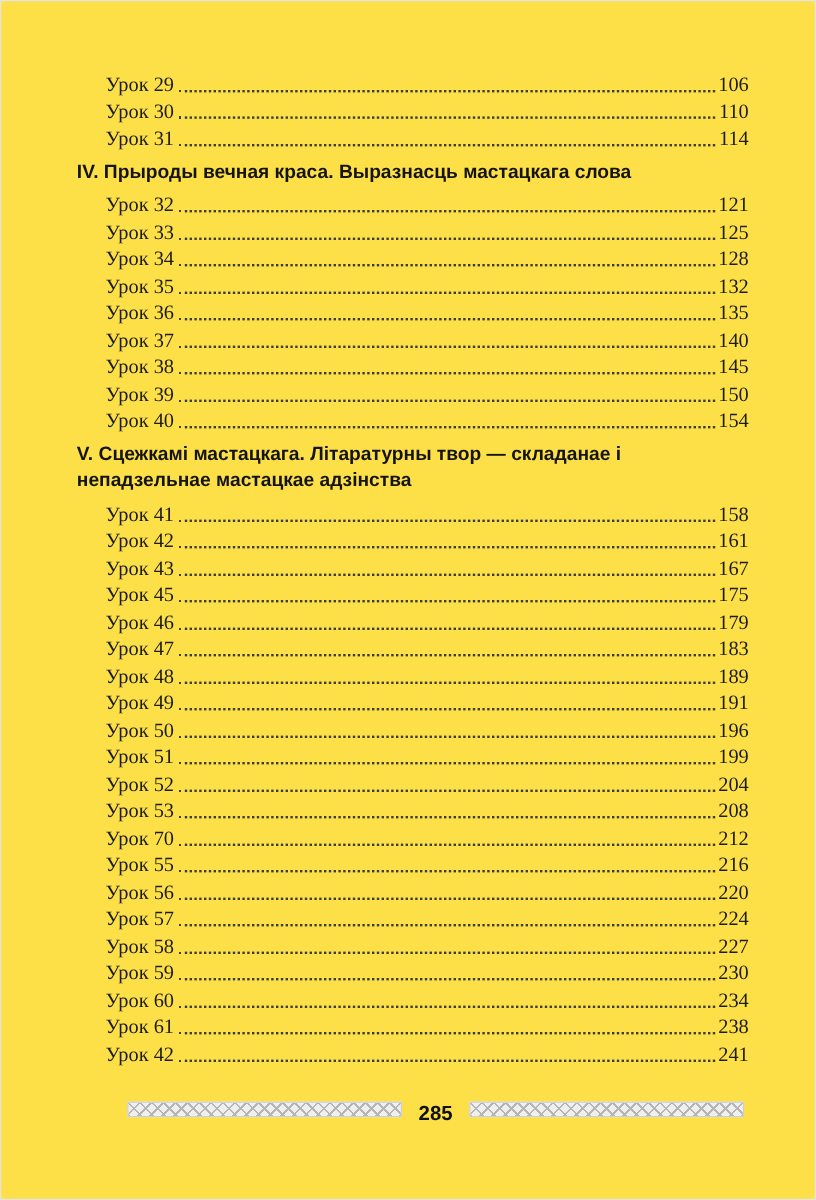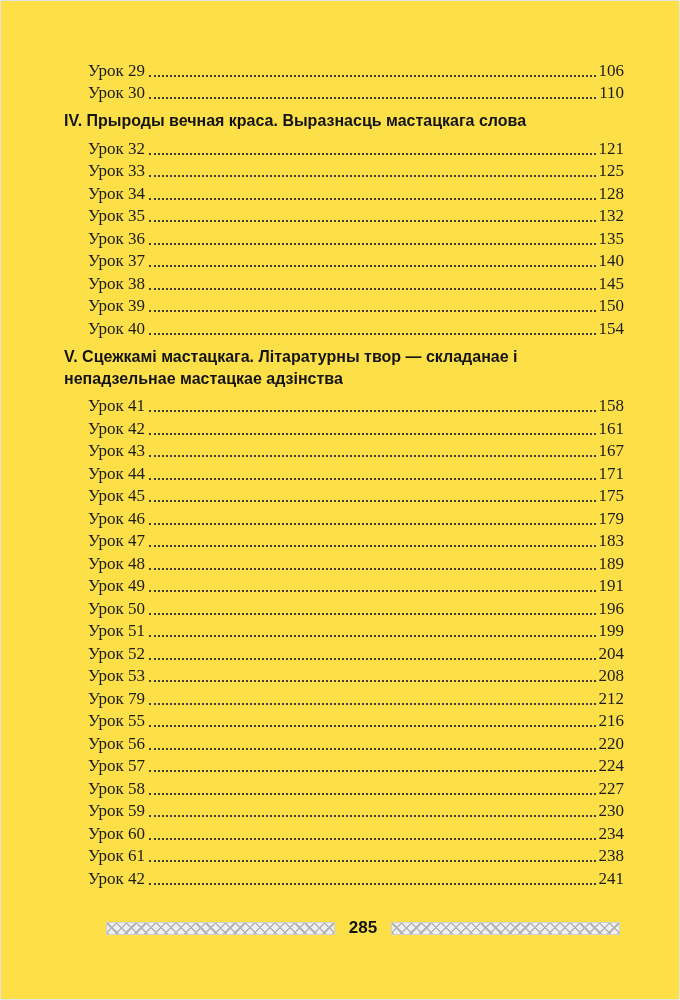--- a/index.html
+++ b/index.html
@@ -57,21 +57,21 @@
   }
   .toc-page {
     white-space: nowrap;
   }
   .footer {
     position: absolute;
     left: 72px;
     right: 60px;
     top: 918px;
     display: flex;
-    align-items: center;
+    align-items: flex-start;
     gap: 14px;
     margin-left: 34px;
   }
   .pattern {
     flex: 1;
     height: 13px;
     background-color: #efefef;
     background-image:
       repeating-linear-gradient(45deg, #b5b5b5 0 1.5px, transparent 1.5px 7px),
       repeating-linear-gradient(-45deg, #b5b5b5 0 1.5px, transparent 1.5px 7px);
@@ -99,20 +99,25 @@
     <span class="toc-dots"></span>
     <span class="toc-page">106</span>
   </li>
 
   <li class="toc-row">
     <span class="toc-label">Урок 30</span>
     <span class="toc-dots"></span>
     <span class="toc-page">110</span>
   </li>
 
+  <li class="toc-row">
+    <span class="toc-label">Урок 31</span>
+    <span class="toc-dots"></span>
+    <span class="toc-page">114</span>
+  </li>
 </ul>
   </section>
 
   <section class="toc-section">
     <h2 class="toc-heading">IV. Прыроды вечная краса. Выразнасць мастацкага слова</h2>
     <ul class="toc-list">
   <li class="toc-row">
     <span class="toc-label">Урок 32</span>
     <span class="toc-dots"></span>
     <span class="toc-page">121</span>
@@ -182,25 +187,20 @@
     <span class="toc-dots"></span>
     <span class="toc-page">161</span>
   </li>
 
   <li class="toc-row">
     <span class="toc-label">Урок 43</span>
     <span class="toc-dots"></span>
     <span class="toc-page">167</span>
   </li>
 
-  <li class="toc-row">
-    <span class="toc-label">Урок 44</span>
-    <span class="toc-dots"></span>
-    <span class="toc-page">171</span>
-  </li>
 
   <li class="toc-row">
     <span class="toc-label">Урок 45</span>
     <span class="toc-dots"></span>
     <span class="toc-page">175</span>
   </li>
 
   <li class="toc-row">
     <span class="toc-label">Урок 46</span>
     <span class="toc-dots"></span>
@@ -243,21 +243,21 @@
     <span class="toc-page">204</span>
   </li>
 
   <li class="toc-row">
     <span class="toc-label">Урок 53</span>
     <span class="toc-dots"></span>
     <span class="toc-page">208</span>
   </li>
 
   <li class="toc-row">
-    <span class="toc-label">Урок 79</span>
+    <span class="toc-label">Урок 70</span>
     <span class="toc-dots"></span>
     <span class="toc-page">212</span>
   </li>
 
   <li class="toc-row">
     <span class="toc-label">Урок 55</span>
     <span class="toc-dots"></span>
     <span class="toc-page">216</span>
   </li>
 

